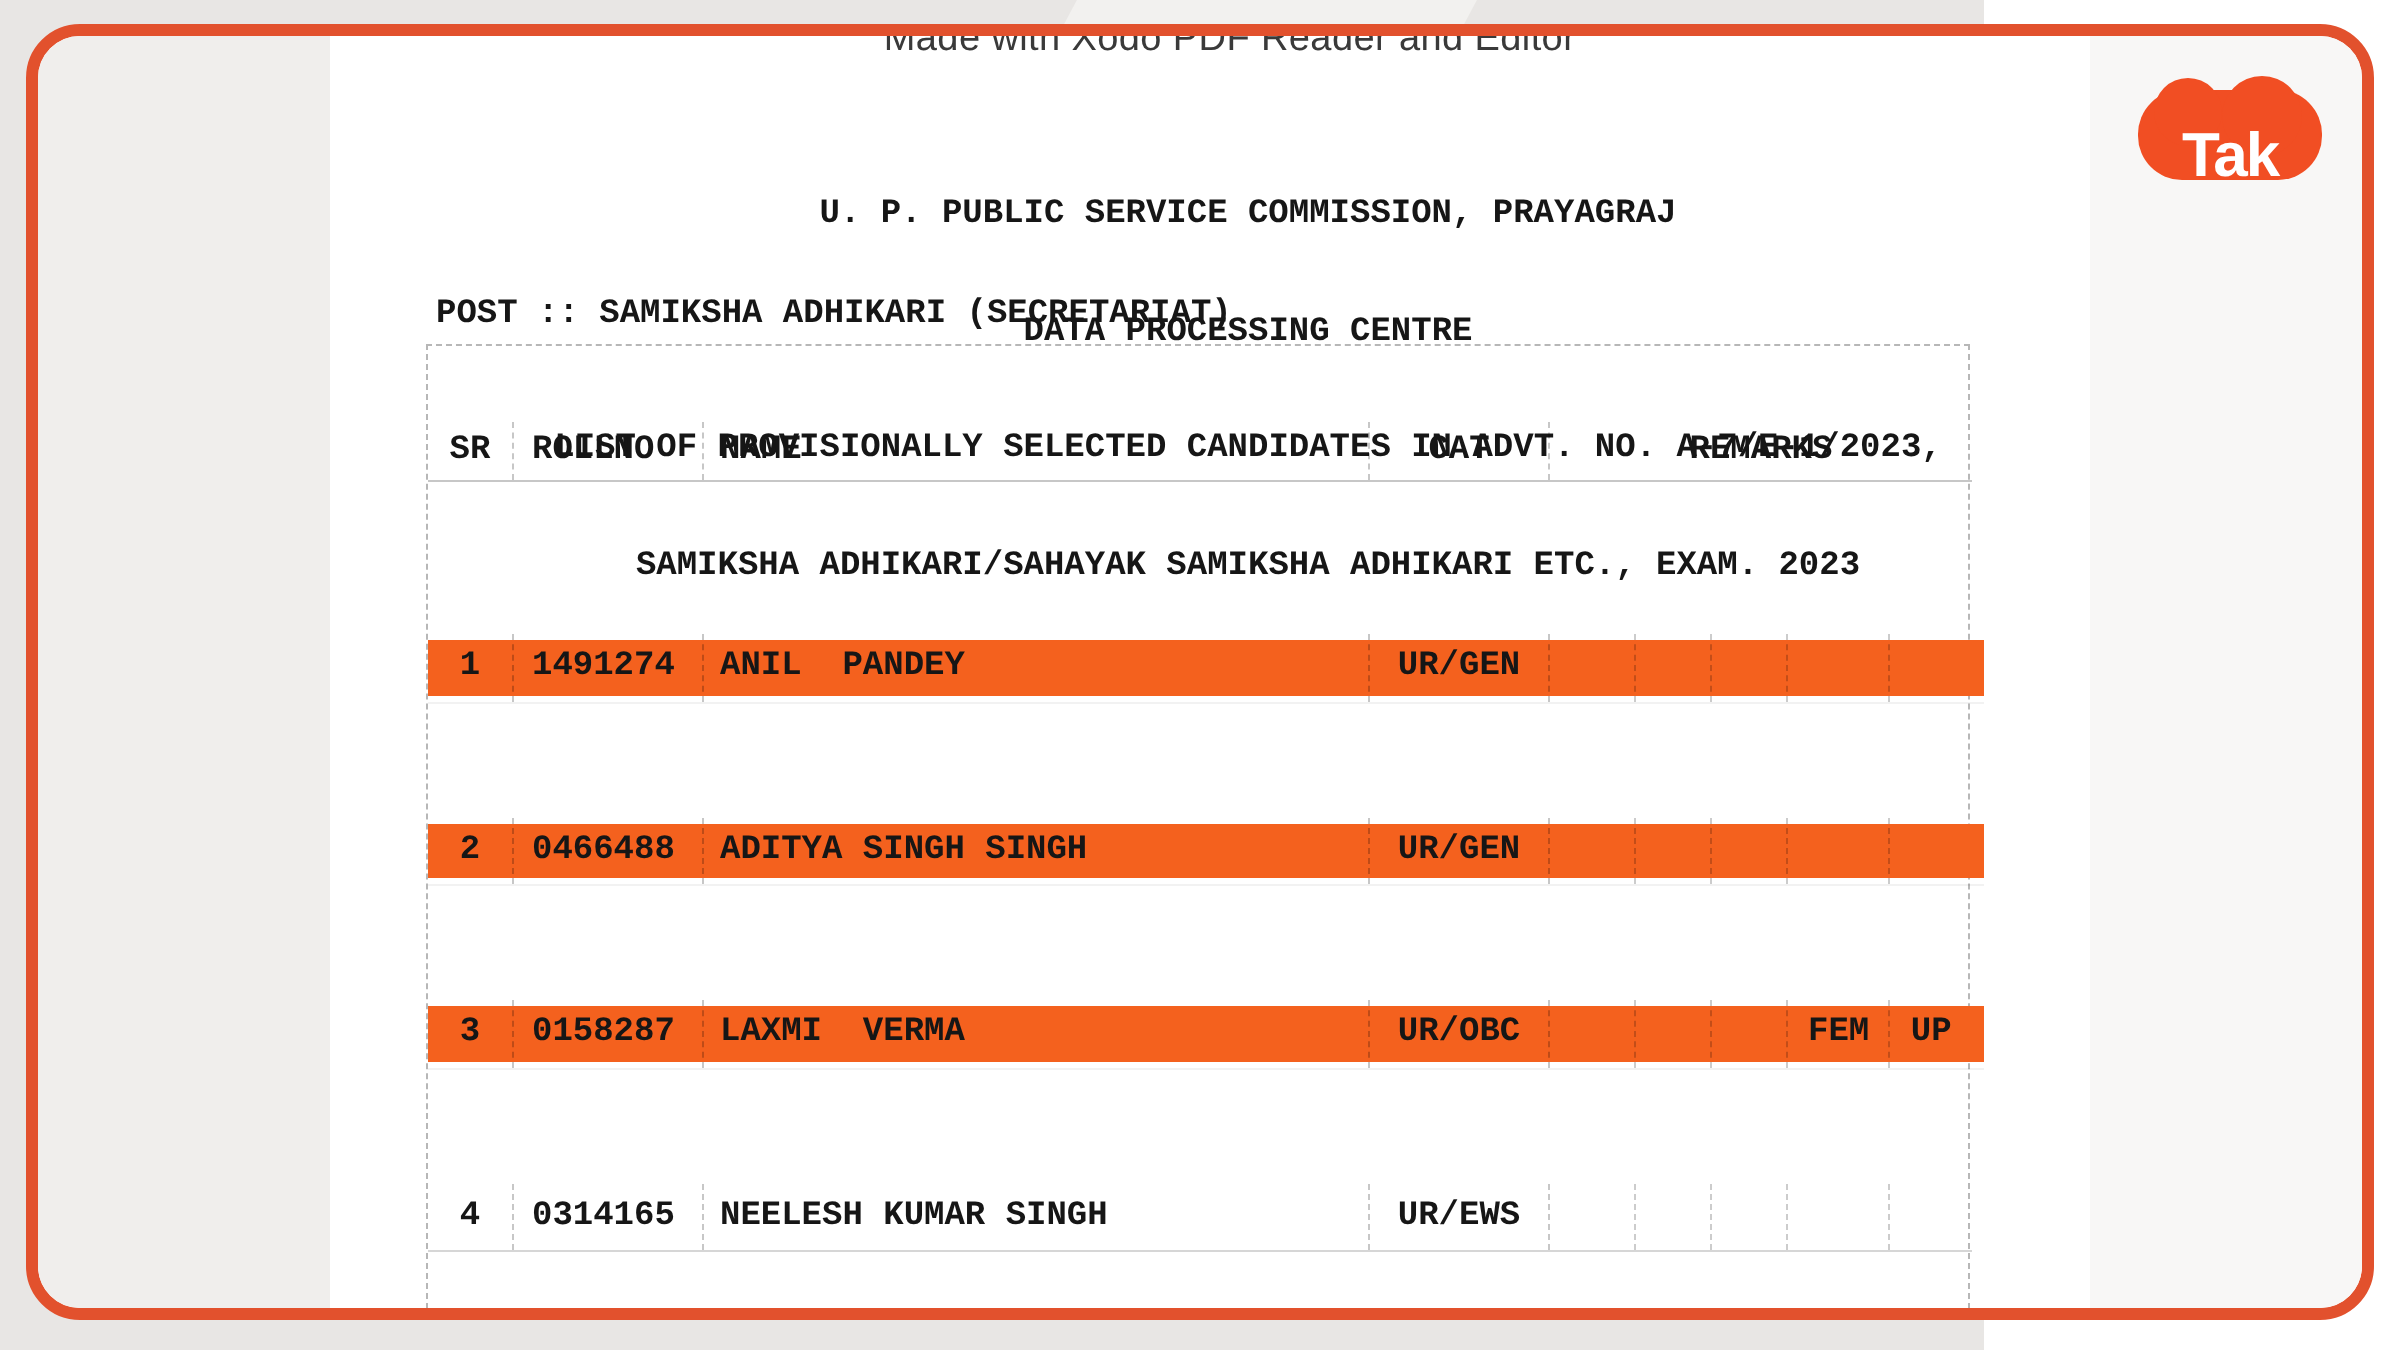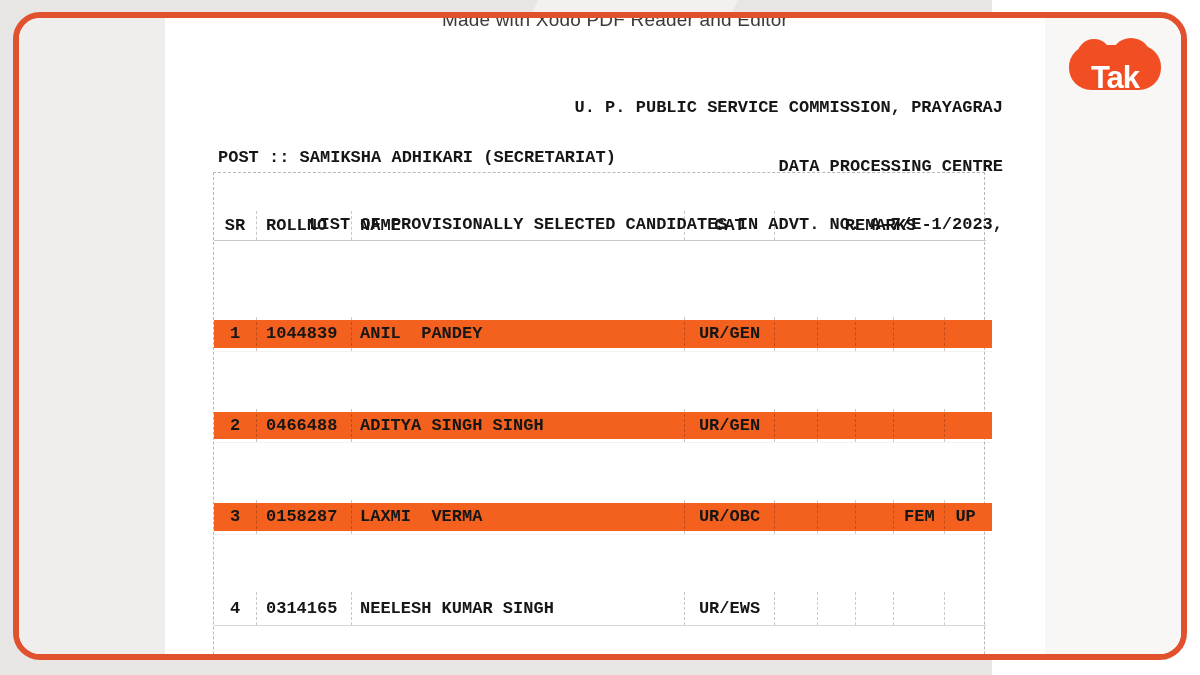--- a/index.html
+++ b/index.html
@@ -25,22 +25,22 @@
   .watermark {
     position:absolute; left:196px; top:-9px; width:800px; text-align:center;
     font-family:"Liberation Sans","DejaVu Sans",sans-serif;
     font-size:19px; font-weight:400; color:#3a3a3a; letter-spacing:0.2px;
     white-space:pre;
   }
 
   .doc-text { font-weight:700; font-size:17px; color:#161616; white-space:pre; }
 
   .title-block {
-    position:absolute; left:178px; top:41px; width:806px;
-    text-align:right; line-height:19.5px;
+    position:absolute; left:202px; top:41px; width:806px;
+    text-align:center; line-height:19.5px;
   }
   .post-line { position:absolute; left:199px; top:130px;text-align:center; }
 
   .table {
     position:absolute; left:194px; top:154px; width:772px;
     border:1px dashed rgba(0,0,0,0.28); border-bottom:none;
     background:transparent;
   }
   .row { display:flex; height:34.5px; width:772px; border-bottom:1px solid rgba(0,0,0,0.16); }
   .row.head { height:30px; border-bottom:1px solid rgba(0,0,0,0.22); }
@@ -97,36 +97,37 @@
     <div class="left-band"></div>
     <div class="right-band"></div>
     <div class="doc-area"></div>
 
     <div class="watermark">Made with Xodo PDF Reader and Editor</div>
 
     <div class="title-block doc-text">
       <div>U. P. PUBLIC SERVICE COMMISSION, PRAYAGRAJ</div>
       <div>DATA PROCESSING CENTRE</div>
       <div>LIST OF PROVISIONALLY SELECTED CANDIDATES IN ADVT. NO. A-7/E-1/2023,</div>
+      <div>SAMIKSHA ADHIKARI/SAHAYAK SAMIKSHA ADHIKARI ETC., EXAM. 2023</div>
     </div>
 
     <div class="post-line doc-text">POST :: SAMIKSHA ADHIKARI (SECRETARIAT)</div>
 
     <div class="table doc-text">
       <div class="row head">
         <div class="cell c-sr">SR</div>
         <div class="cell c-roll">ROLLNO</div>
         <div class="cell c-name">NAME</div>
         <div class="cell c-cat">CAT</div>
         <div class="cell c-rem solid">REMARKS</div>
       </div>
       <div id="table-body">
   <div class="row hl">
     <div class="cell c-sr">1</div>
-    <div class="cell c-roll">1044839</div>
+    <div class="cell c-roll">1491274</div>
     <div class="cell c-name">ANIL  PANDEY</div>
     <div class="cell c-cat">UR/GEN</div>
     <div class="cell c-rem">
       <div class="sub s1"></div>
       <div class="sub s2"></div>
       <div class="sub s3"></div>
       <div class="sub s4"></div>
       <div class="sub s5"></div>
     </div>
   </div>

